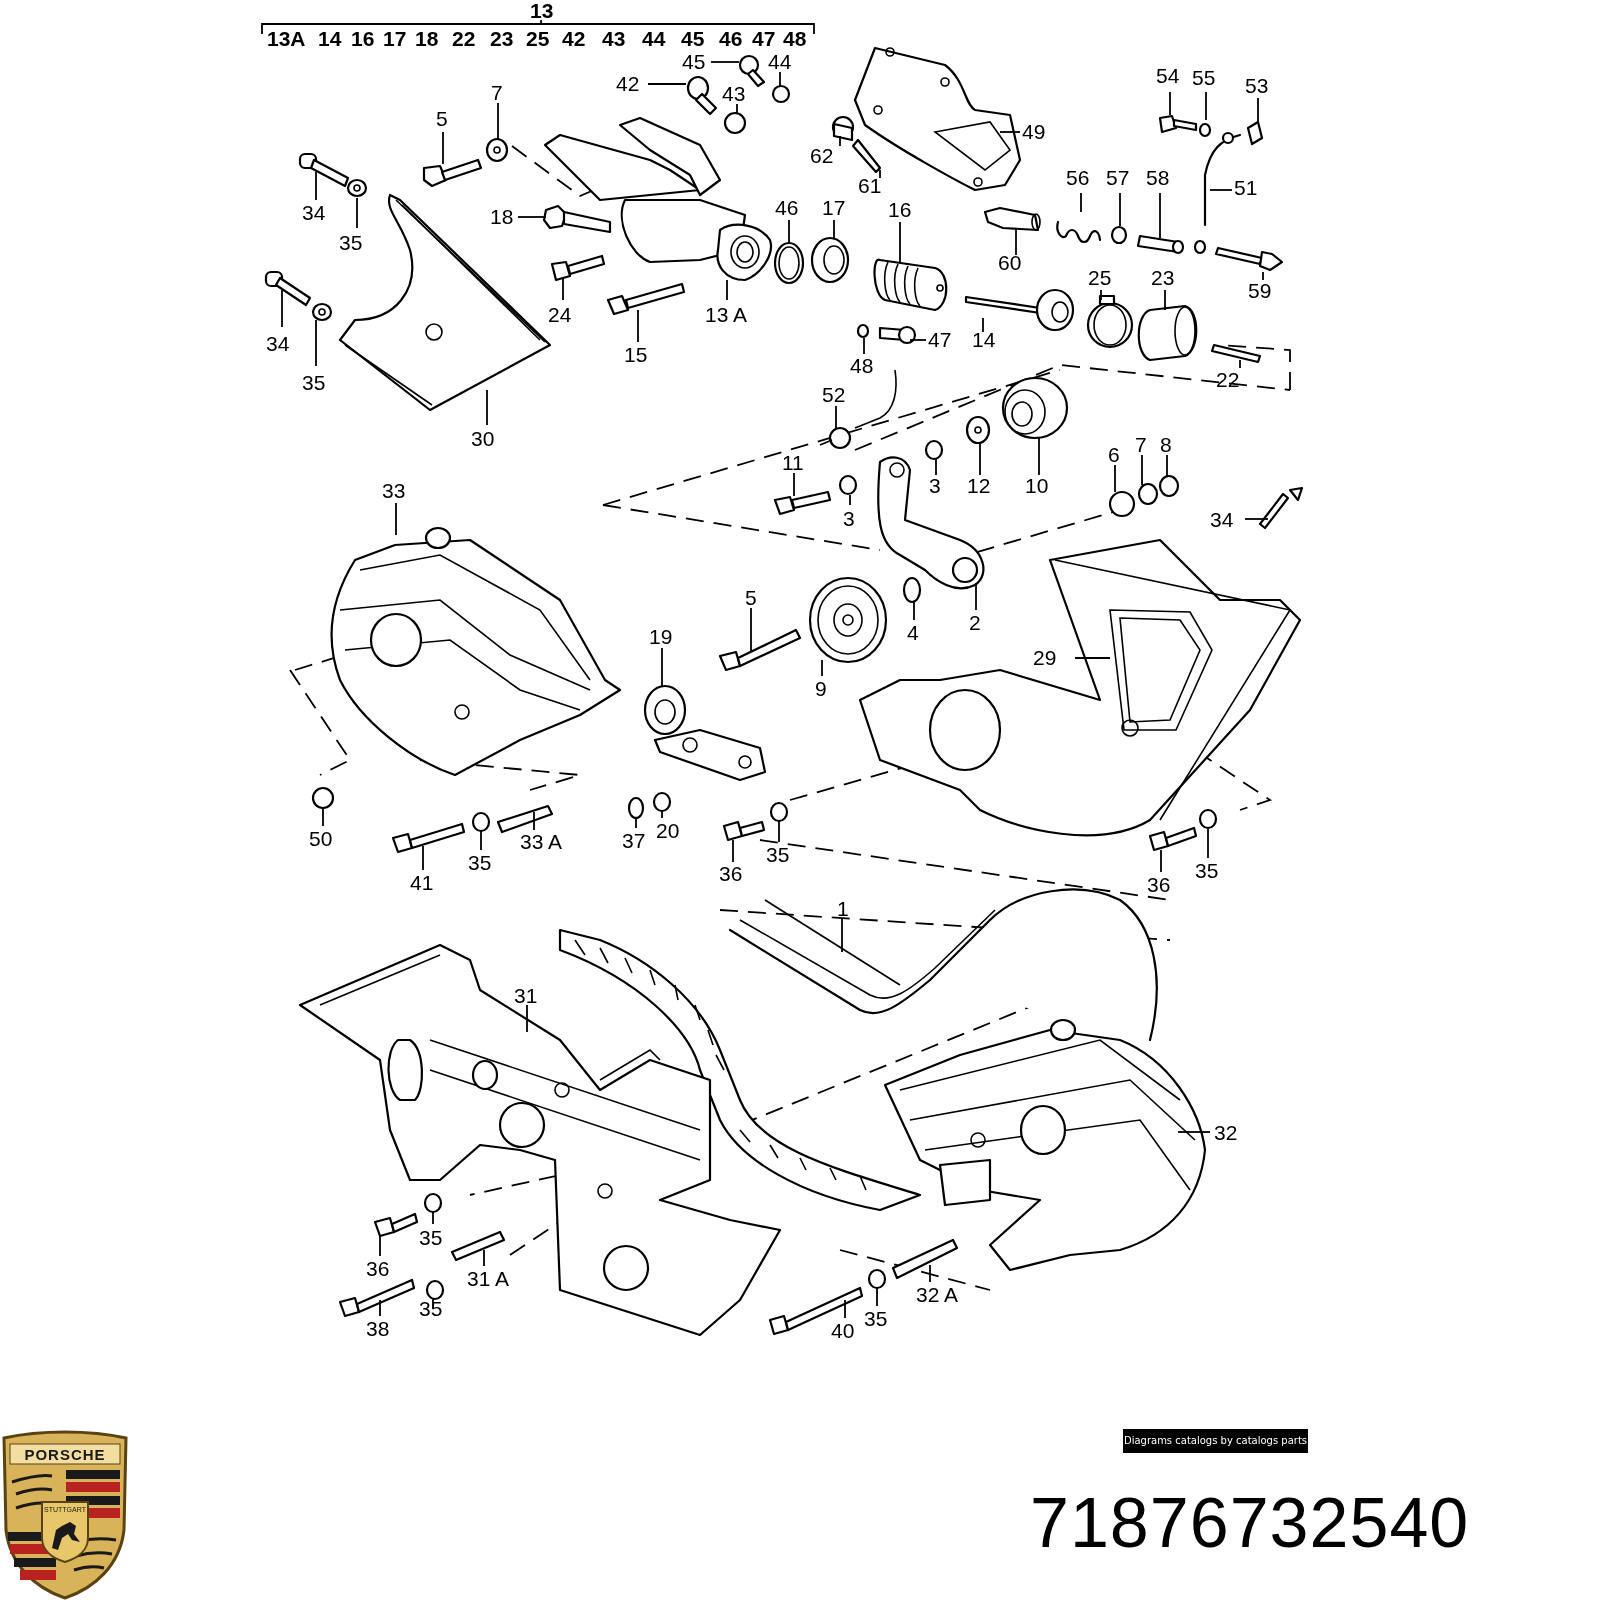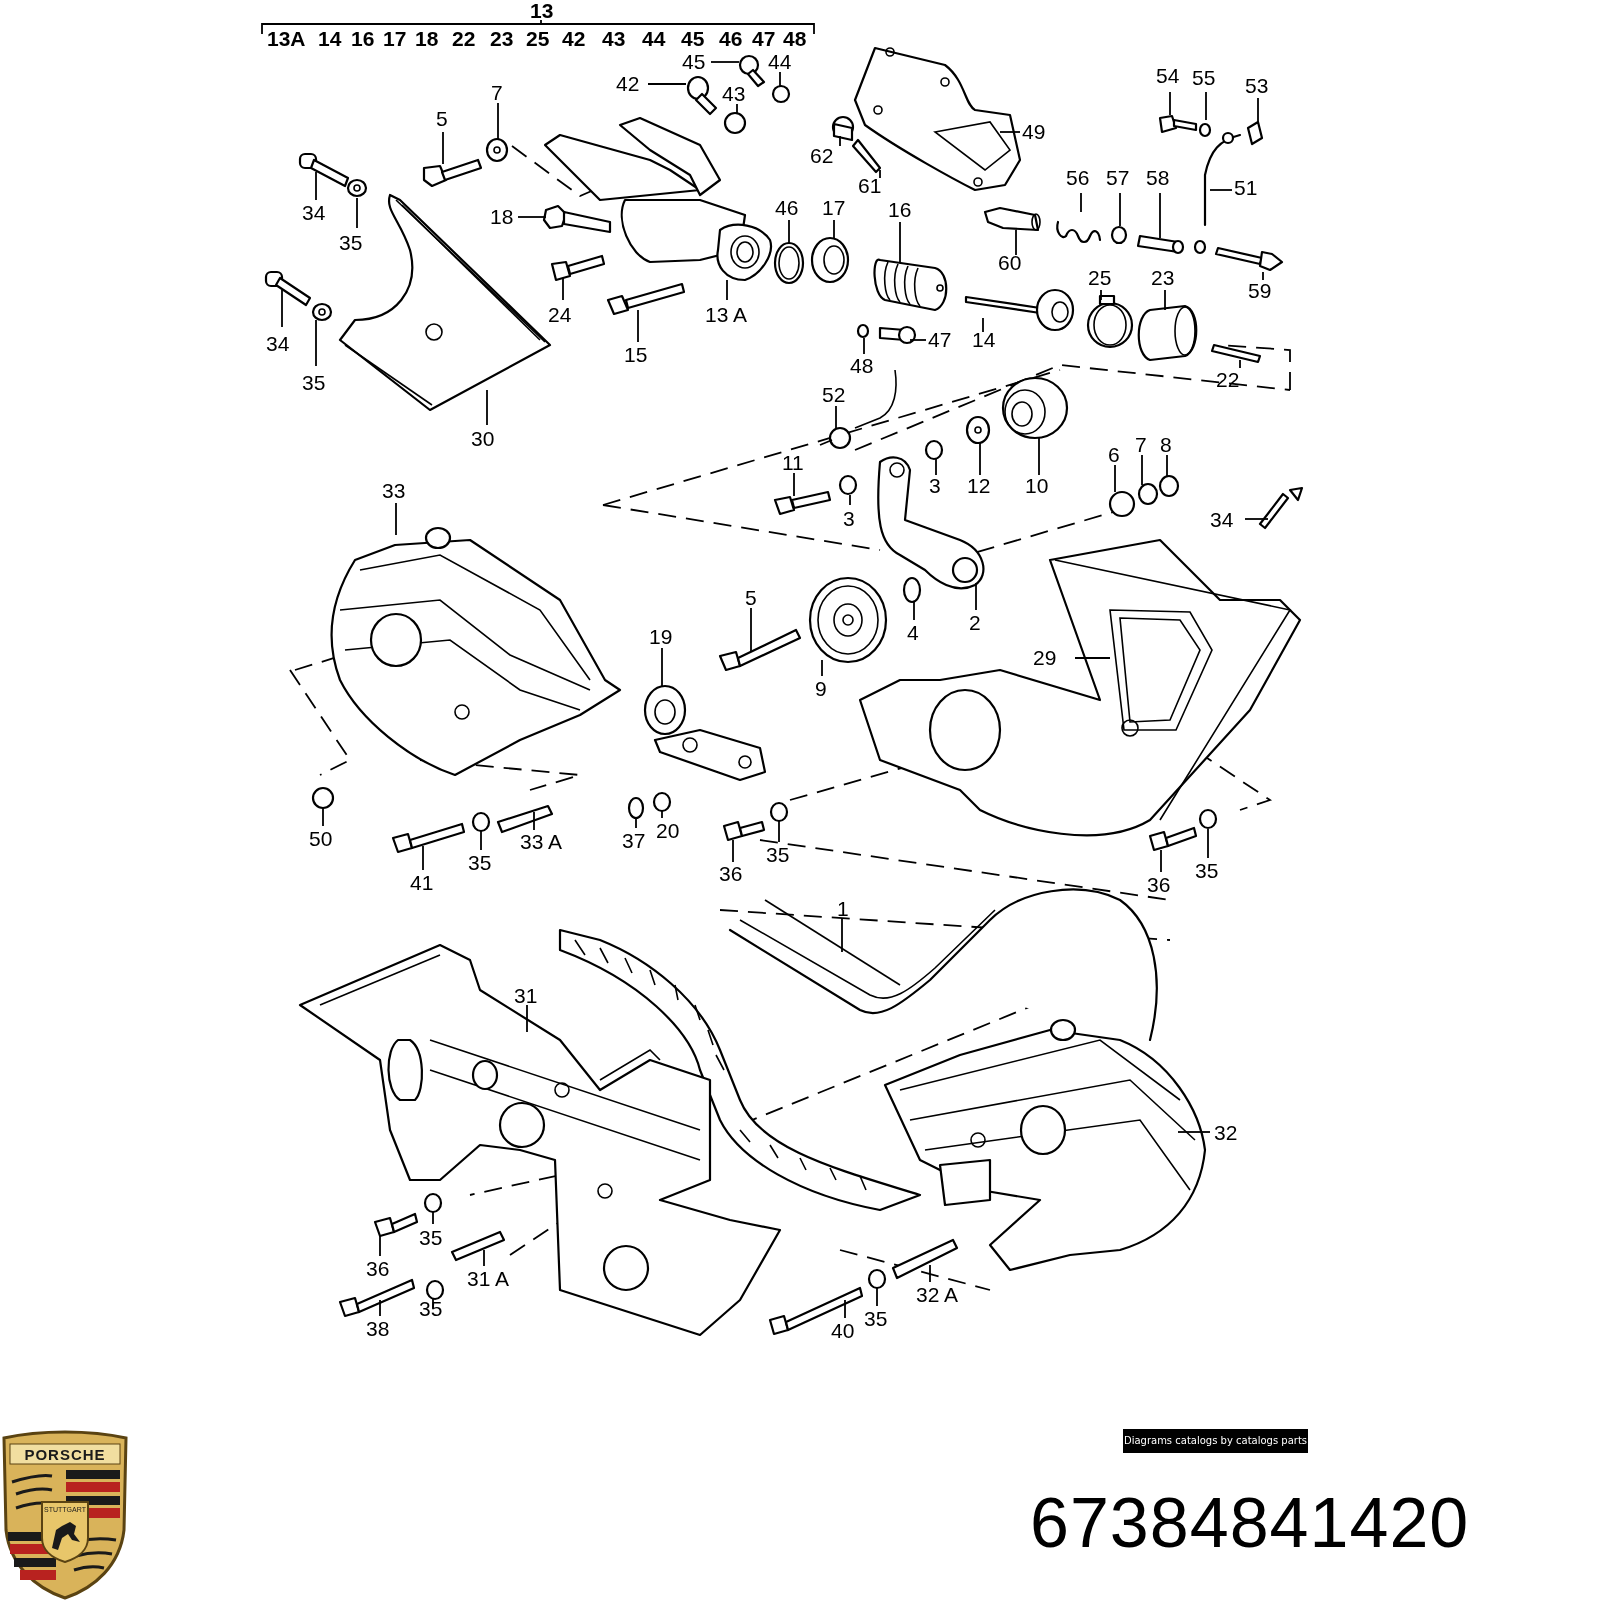--- a/index.html
+++ b/index.html
@@ -562,21 +562,21 @@
     <text class="lbl" x="419" y="1316">35</text>
     <text class="lbl" x="1214" y="1140">32</text>
     <text class="lbl" x="831" y="1338">40</text>
     <text class="lbl" x="864" y="1326">35</text>
     <text class="lbl" x="916" y="1302">32 A</text>
   </g>
 </svg>
 
 <div class="banner">Diagrams catalogs by catalogs parts</div>
 
-<div class="part-number">67384841420</div>
+<div class="part-number">71876732540</div>
 
 <svg class="logo" viewBox="0 0 130 170" xmlns="http://www.w3.org/2000/svg">
   <path d="M4 8 C40 0 90 0 126 8 L124 100 C120 135 95 158 65 168 C35 158 10 135 6 100 Z" fill="#d9b35a" stroke="#5a4312" stroke-width="3"></path>
   <rect x="10" y="14" width="110" height="20" fill="#f1dea0" stroke="#5a4312" stroke-width="1"></rect>
   <text x="65" y="30" text-anchor="middle" font-family="Liberation Sans, sans-serif" font-size="15" font-weight="bold" fill="#1a1a1a" letter-spacing="1">PORSCHE</text>
 
   <rect x="66" y="40" width="54" height="9" fill="#1a1a1a"></rect>
   <rect x="66" y="52" width="54" height="10" fill="#b8221f"></rect>
   <rect x="66" y="66" width="54" height="9" fill="#1a1a1a"></rect>
   <rect x="66" y="78" width="54" height="10" fill="#b8221f"></rect>

